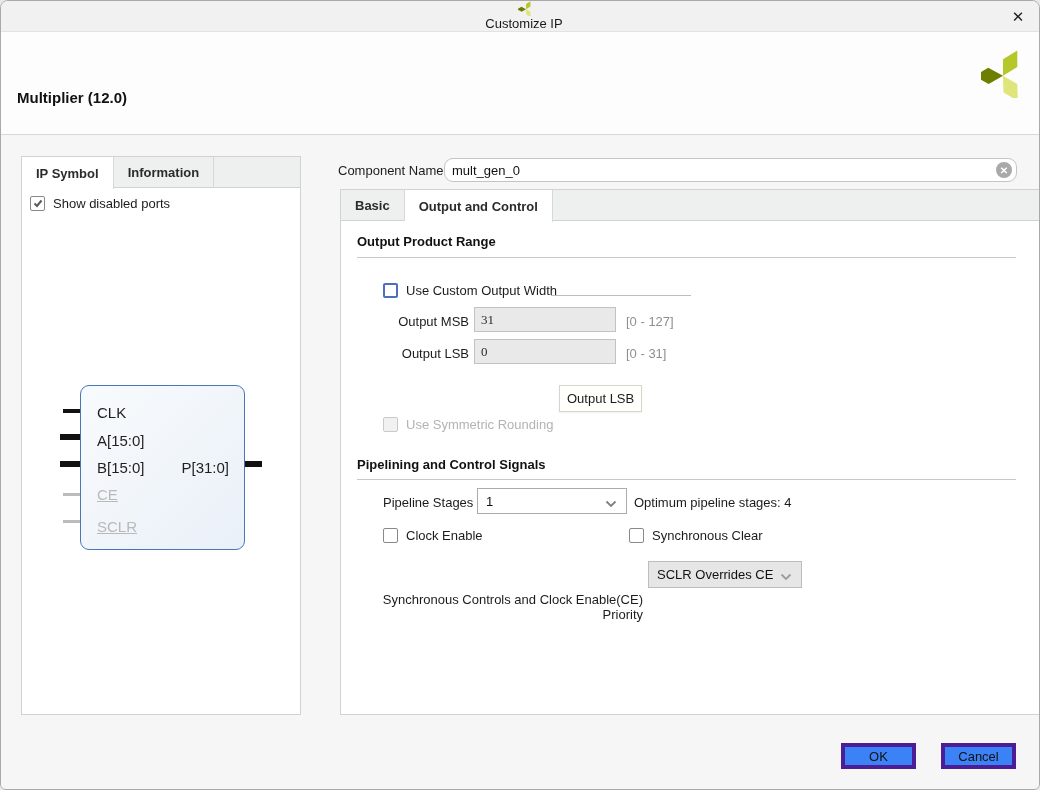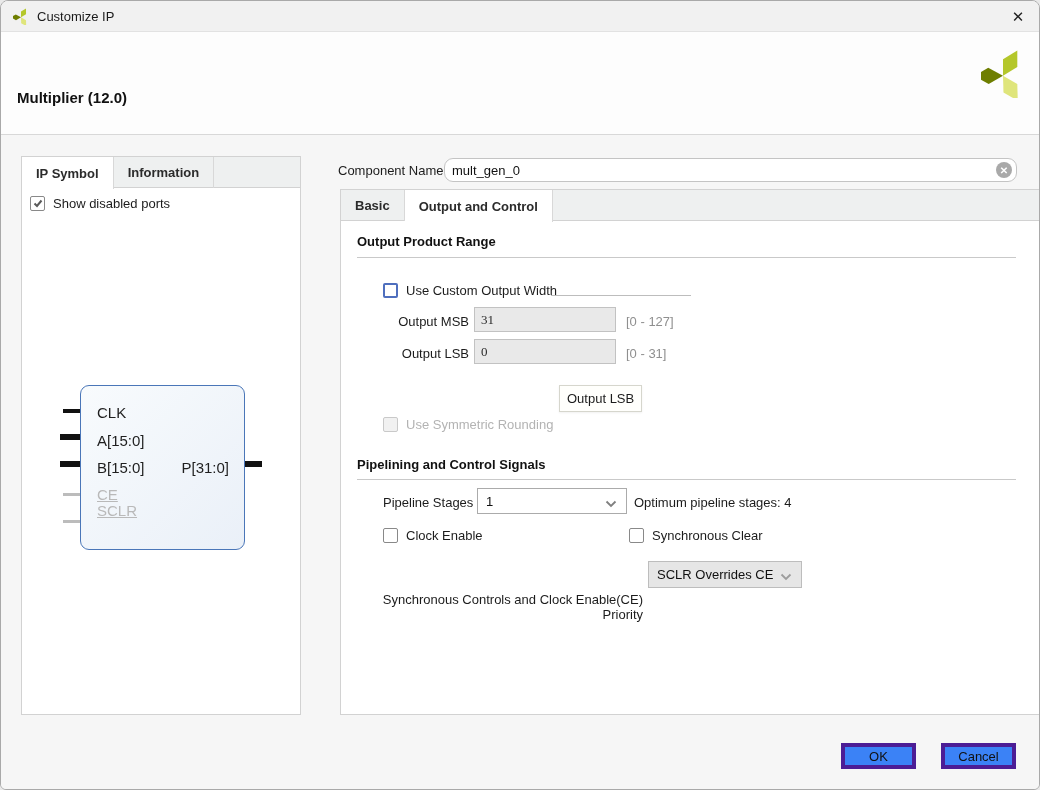--- a/index.html
+++ b/index.html
@@ -4,21 +4,21 @@
 <style>
   * { margin:0; padding:0; box-sizing:border-box; }
   html,body { width:1040px; height:790px; background:#e9e9e9; font-family:"Liberation Sans", sans-serif; }
   .window {
     position:relative; width:1040px; height:790px; background:#f6f6f6;
     border:1px solid #a9a9a9; border-radius:8px 8px 6px 6px; overflow:hidden;
   }
   
   .titlebar {
     position:absolute; left:0; top:0; width:100%; height:31px; background:#f1f1f1;
-    border-bottom:1px solid #e2e2e2; display:flex; align-items:center;
+    border-bottom:1px solid #e2e2e2; display:flex; align-items:center;flex-direction:column;
   }
   .titlebar-logo { margin-left:12px; width:16px; height:17px; }
   .titlebar-title { margin-left:8px; font-size:13px; color:#1a1a1a; }
   .close-btn {
     position:absolute; right:6px; top:2px; width:30px; height:27px;
     display:flex; align-items:center; justify-content:center; font-size:15px; color:#222; cursor:default;
   }
   
   .header {
     position:absolute; left:0; top:31px; width:100%; height:103px; background:#fdfdfd;
@@ -179,21 +179,21 @@
       <div class="stub" style="left:38px; top:304px; width:20px; height:6px;"></div>
       <div class="stub off" style="left:41px; top:336px; width:17px; height:3px;"></div>
       <div class="stub off" style="left:41px; top:363px; width:17px; height:3px;"></div>
       <div class="stub" style="left:223px; top:304px; width:17px; height:6px;"></div>
 
       <div class="symbol-box">
         <div class="port-label" style="top:18px;">CLK</div>
         <div class="port-label" style="top:46px;">A[15:0]</div>
         <div class="port-label" style="top:73px;">B[15:0]</div>
         <div class="port-label off" style="top:100px;">CE</div>
-        <div class="port-label off" style="top:116px;text-align:center;">SCLR</div>
+        <div class="port-label off" style="top:132px;text-align:center;">SCLR</div>
         <div class="port-label right" style="top:73px;">P[31:0]</div>
       </div>
     </div>
 
     <div class="compname-label">Component Name</div>
     <input class="compname-input" type="text" value="mult_gen_0" style="">
     <div class="clear-icon">✕</div>
 
     <div class="panel main-panel">
       <div class="tabstrip">

